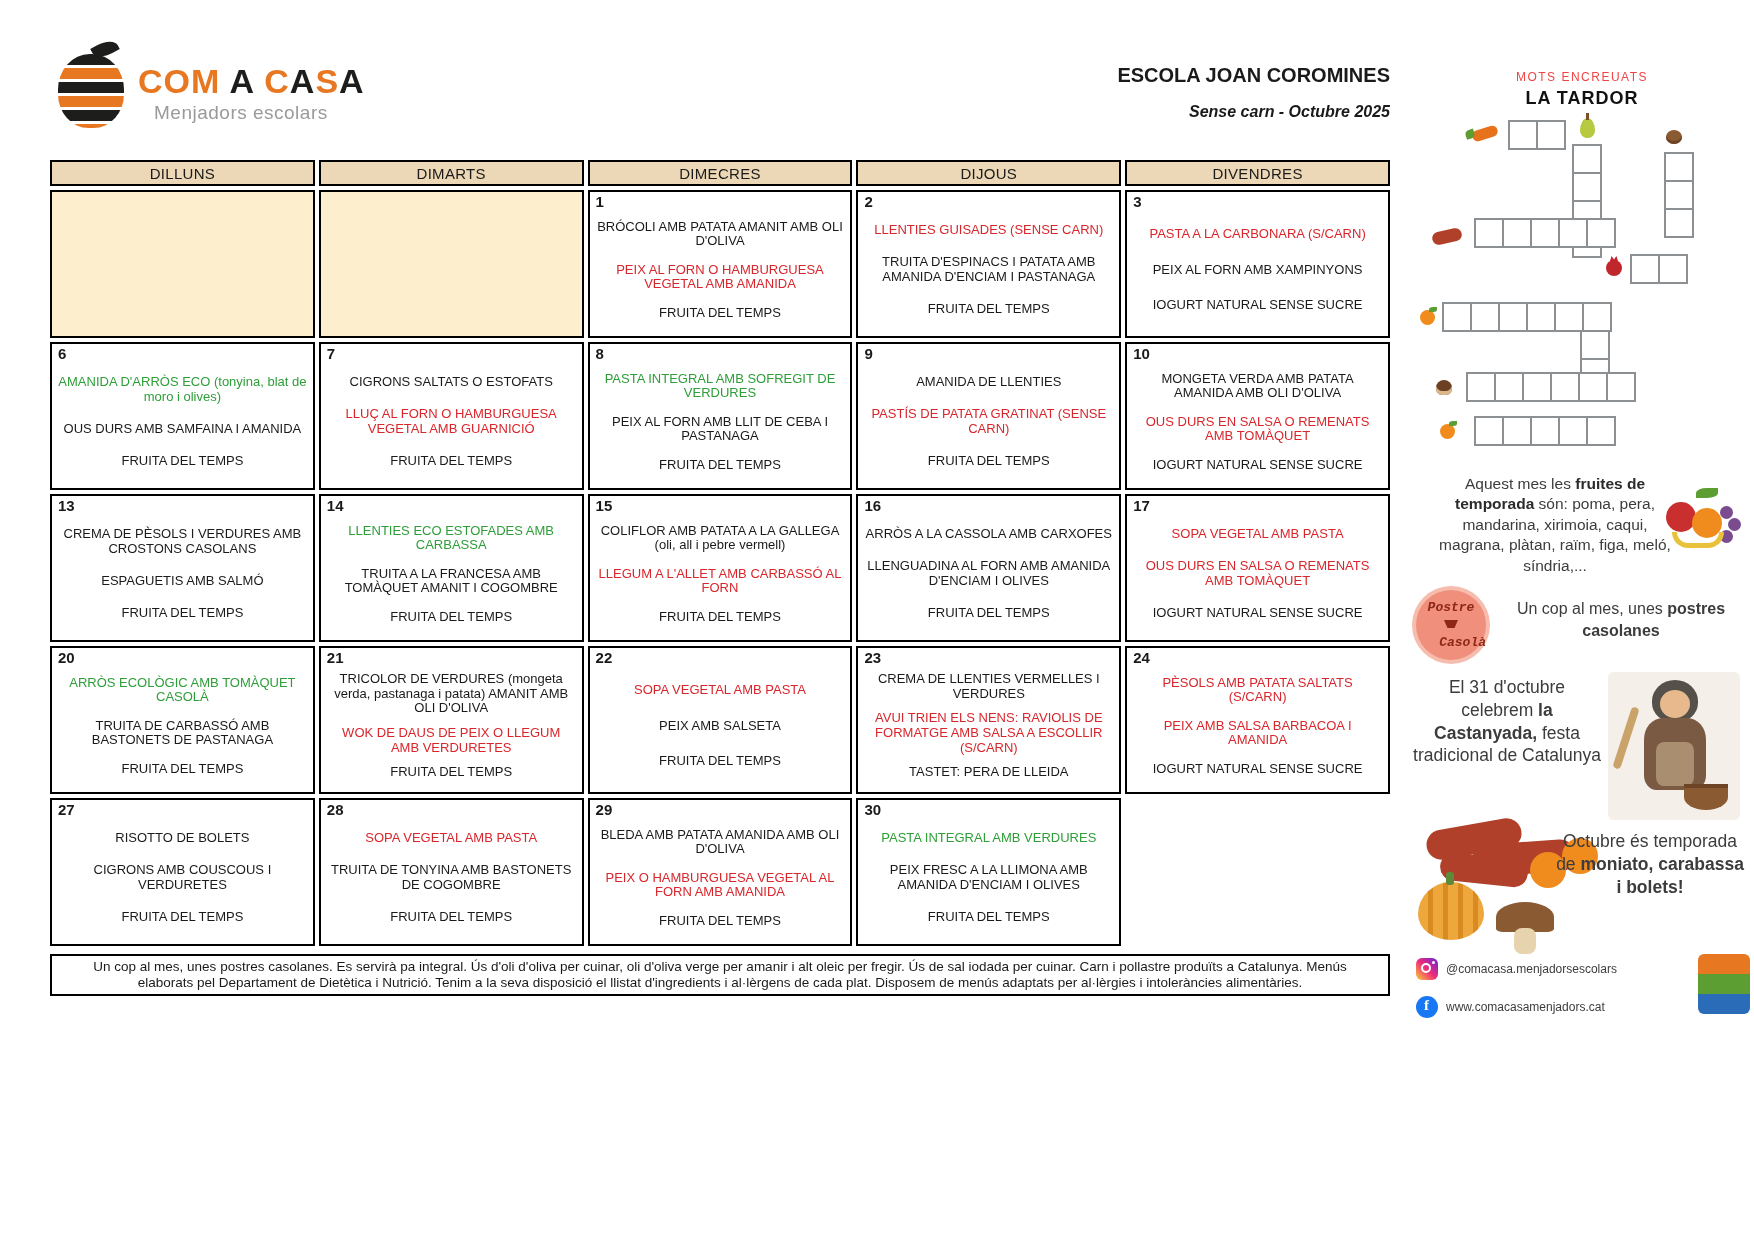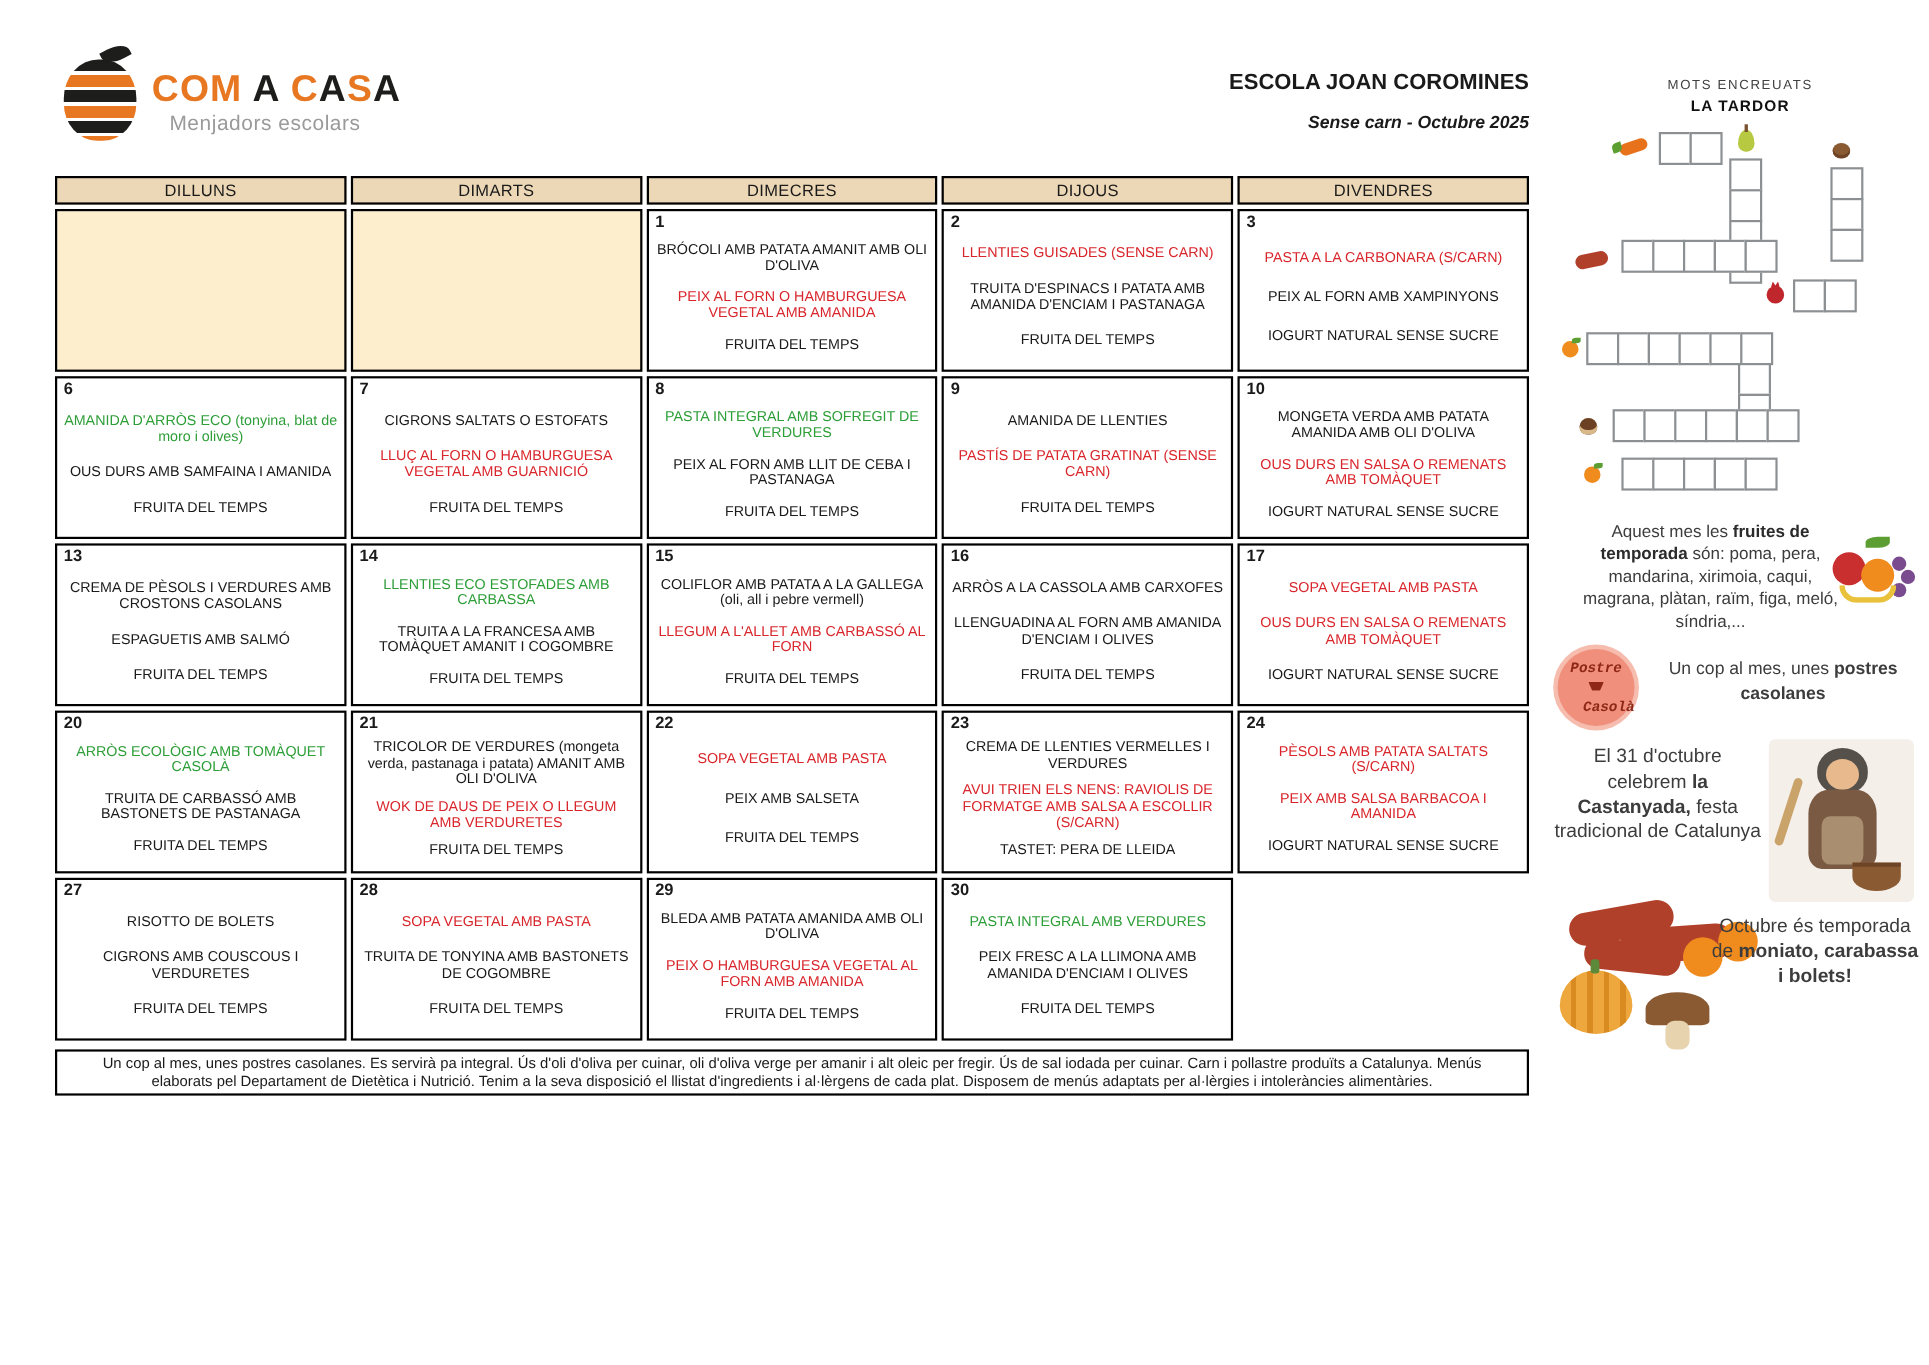--- a/index.html
+++ b/index.html
@@ -33,22 +33,22 @@
   .menu-item{text-align:center;font-size:13px;line-height:1.13;}
   .c-black{color:#1a1a1a;} .c-red{color:#d9262c;} .c-green{color:#2e9e38;}
 
   
   .footer-note{position:absolute;left:50px;top:954px;width:1340px;box-sizing:border-box;border:2px solid #000;
       padding:3px 14px;font-size:13.5px;line-height:1.18;text-align:center;}
 
   
   .sidebar{position:absolute;left:1412px;top:60px;width:340px;height:1020px;}
   .cw-kicker{position:absolute;left:0;top:10px;width:100%;text-align:center;font-size:12px;
-      letter-spacing:1.5px;color:#404040;}
-  .cw-title{position:absolute;left:0;top:28px;width:100%;text-align:center;font-size:14px;font-weight:bold;
+      letter-spacing:1.5px;color:#ef4444;}
+  .cw-title{position:absolute;left:0;top:28px;width:100%;text-align:center;font-size:18px;font-weight:bold;
       letter-spacing:1px;color:#111;}
   .crossword{position:absolute;left:8px;top:58px;width:324px;height:348px;}
   .cw-row,.cw-col{position:absolute;display:flex;}
   .cw-col{flex-direction:column;}
   .cw-cell{width:30px;height:30px;background:#fff;border:2px solid #8d9093;box-sizing:border-box;}
   .cw-row .cw-cell{margin-right:-2px;} .cw-col .cw-cell{margin-bottom:-2px;}
   .ico{position:absolute;}
   .i-carrot{width:26px;height:11px;background:#e8711c;border-radius:6px;transform:rotate(-18deg);}
   .i-carrot::before{content:"";position:absolute;left:-6px;top:-3px;width:9px;height:9px;background:#5c9e31;border-radius:50% 0 50% 0;}
   .i-pear{width:15px;height:20px;background:#b7c940;border-radius:50% 50% 46% 46%/62% 62% 38% 38%;}
@@ -440,15 +440,30 @@
           <div class="sp-or2"></div>
       </div>
       <div class="pumpkin"></div>
       <div class="mushroom">
         <div class="mush-cap"></div>
           <div class="mush-stem"></div>
       </div>
       <div class="temp-txt"><span>Octubre és temporada de </span><strong>moniato, carabassa i bolets!</strong></div>
     </div>
 
+    <div class="social">
+      <div class="soc-row soc-row1">
+        <span class="ig-icon"></span>
+        <span class="soc-label">@comacasa.menjadorsescolars</span>
+      </div>
+      <div class="soc-row soc-row2">
+        <span class="fb-icon"></span>
+        <span class="soc-label">www.comacasamenjadors.cat</span>
+      </div>
+      <div class="partner-logo">
+        <div class="pl-a"></div>
+          <div class="pl-b"></div>
+          <div class="pl-c"></div>
+      </div>
+    </div>
 
   </div>
 </div>
 
 </body></html>

